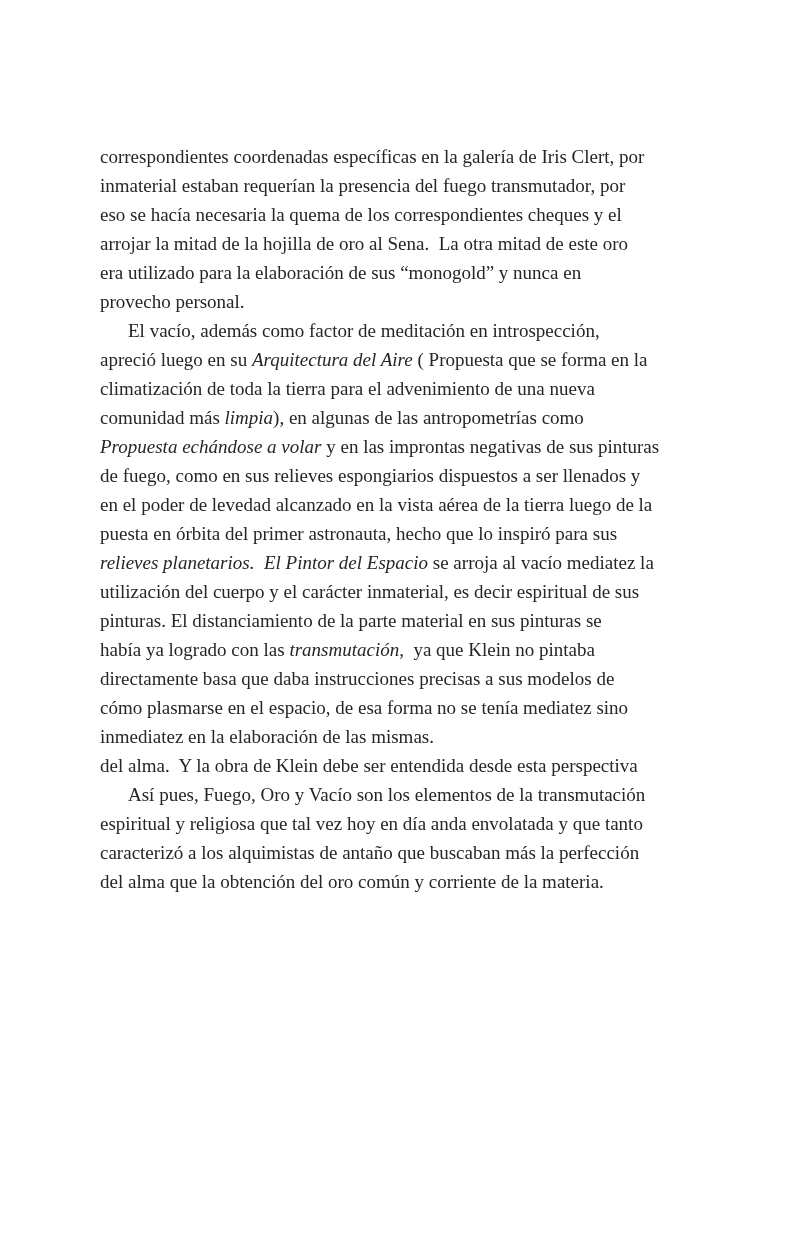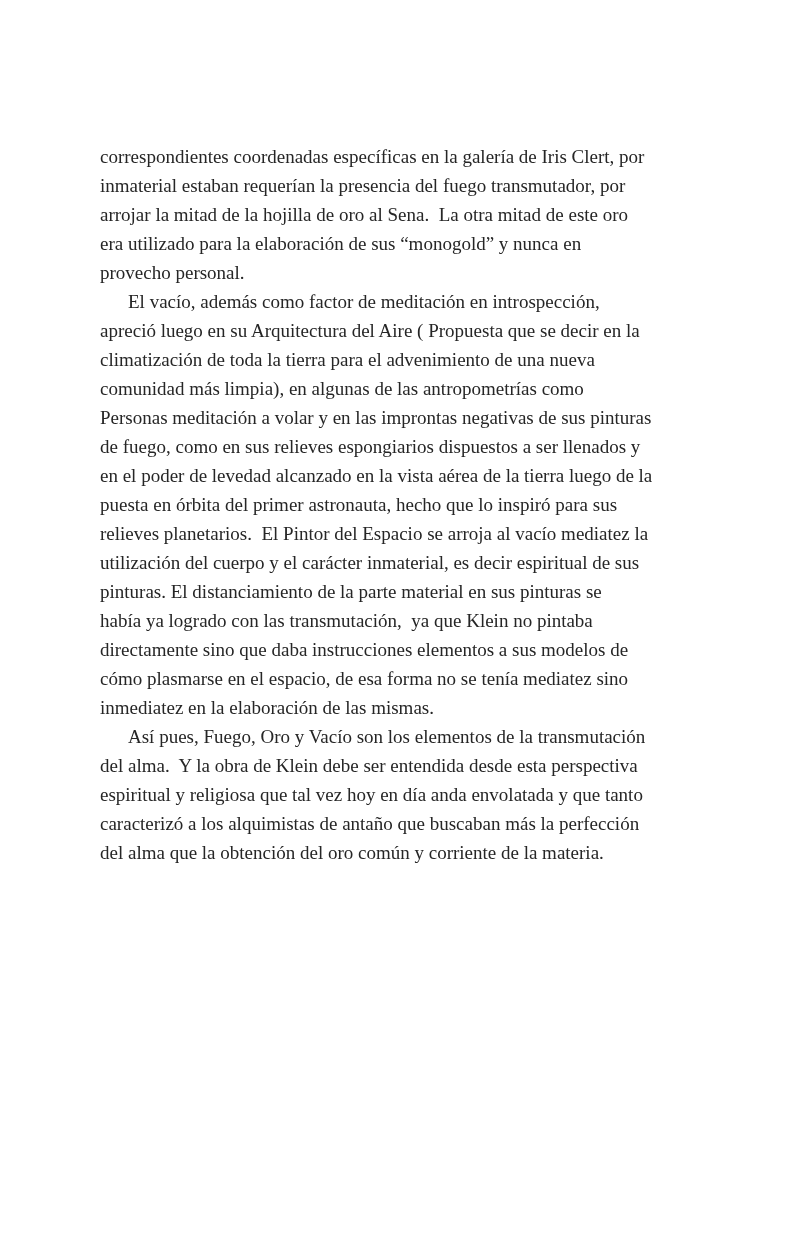--- a/index.html
+++ b/index.html
@@ -24,56 +24,58 @@
     font-size: 19px;
     line-height: 29px;
   }
   .line {
     white-space: pre;
   }
   .line.indent {
     text-indent: 28px;
   }
   .italic {
+    font-style: italic;
   }
   .page-number {
     position: absolute;
     left: 100px;
     top: 1100px;
     width: 618px;
     text-align: right;
     font-size: 19px;
     color: #262626;
   }
 </style>
 </head>
 <body>
 
 <div class="page">
   <div class="text-block">
       <div class="line"><span>correspondientes coordenadas específicas en la galería de Iris Clert, por</span></div>
       <div class="line"><span>inmaterial estaban requerían la presencia del fuego transmutador, por</span></div>
+      <div class="line"><span>eso se hacía necesaria la quema de los correspondientes cheques y el</span></div>
       <div class="line"><span>arrojar la mitad de la hojilla de oro al Sena.  La otra mitad de este oro</span></div>
       <div class="line"><span>era utilizado para la elaboración de sus “monogold” y nunca en</span></div>
       <div class="line"><span>provecho personal.</span></div>
       <div class="line indent"><span>El vacío, además como factor de meditación en introspección,</span></div>
-      <div class="line"><span>apreció luego en su </span><span class="italic">Arquitectura del Aire</span><span> ( Propuesta que se decir en la</span></div>
+      <div class="line"><span>apreció luego en su </span><span class="italic">Arquitectura del Aire</span><span> ( Propuesta que se forma en la</span></div>
       <div class="line"><span>climatización de toda la tierra para el advenimiento de una nueva</span></div>
       <div class="line"><span>comunidad más </span><span class="italic">limpia</span><span>), en algunas de las antropometrías como</span></div>
-      <div class="line"><span class="italic">Personas meditación a volar</span><span> y en las improntas negativas de sus pinturas</span></div>
+      <div class="line"><span class="italic">Propuesta echándose a volar</span><span> y en las improntas negativas de sus pinturas</span></div>
       <div class="line"><span>de fuego, como en sus relieves espongiarios dispuestos a ser llenados y</span></div>
       <div class="line"><span>en el poder de levedad alcanzado en la vista aérea de la tierra luego de la</span></div>
       <div class="line"><span>puesta en órbita del primer astronauta, hecho que lo inspiró para sus</span></div>
       <div class="line"><span class="italic">relieves planetarios.  El Pintor del Espacio</span><span> se arroja al vacío mediatez la</span></div>
       <div class="line"><span>utilización del cuerpo y el carácter inmaterial, es decir espiritual de sus</span></div>
       <div class="line"><span>pinturas. El distanciamiento de la parte material en sus pinturas se</span></div>
       <div class="line"><span>había ya logrado con las </span><span class="italic">transmutación,</span><span>  ya que Klein no pintaba</span></div>
-      <div class="line"><span>directamente sino que daba instrucciones elementos a sus modelos de</span></div>
+      <div class="line"><span>directamente basa que daba instrucciones precisas a sus modelos de</span></div>
       <div class="line"><span>cómo plasmarse en el espacio, de esa forma no se tenía mediatez sino</span></div>
       <div class="line"><span>inmediatez en la elaboración de las mismas.</span></div>
+      <div class="line"><span>del alma.  Y la obra de Klein debe ser entendida desde esta perspectiva</span></div>
       <div class="line indent"><span>Así pues, Fuego, Oro y Vacío son los elementos de la transmutación</span></div>
-      <div class="line"><span>del alma.  Y la obra de Klein debe ser entendida desde esta perspectiva</span></div>
       <div class="line"><span>espiritual y religiosa que tal vez hoy en día anda envolatada y que tanto</span></div>
       <div class="line"><span>caracterizó a los alquimistas de antaño que buscaban más la perfección</span></div>
       <div class="line"><span>del alma que la obtención del oro común y corriente de la materia.</span></div>
     </div>
   <div class="page-number">43</div>
 </div>
 
 </body></html>

